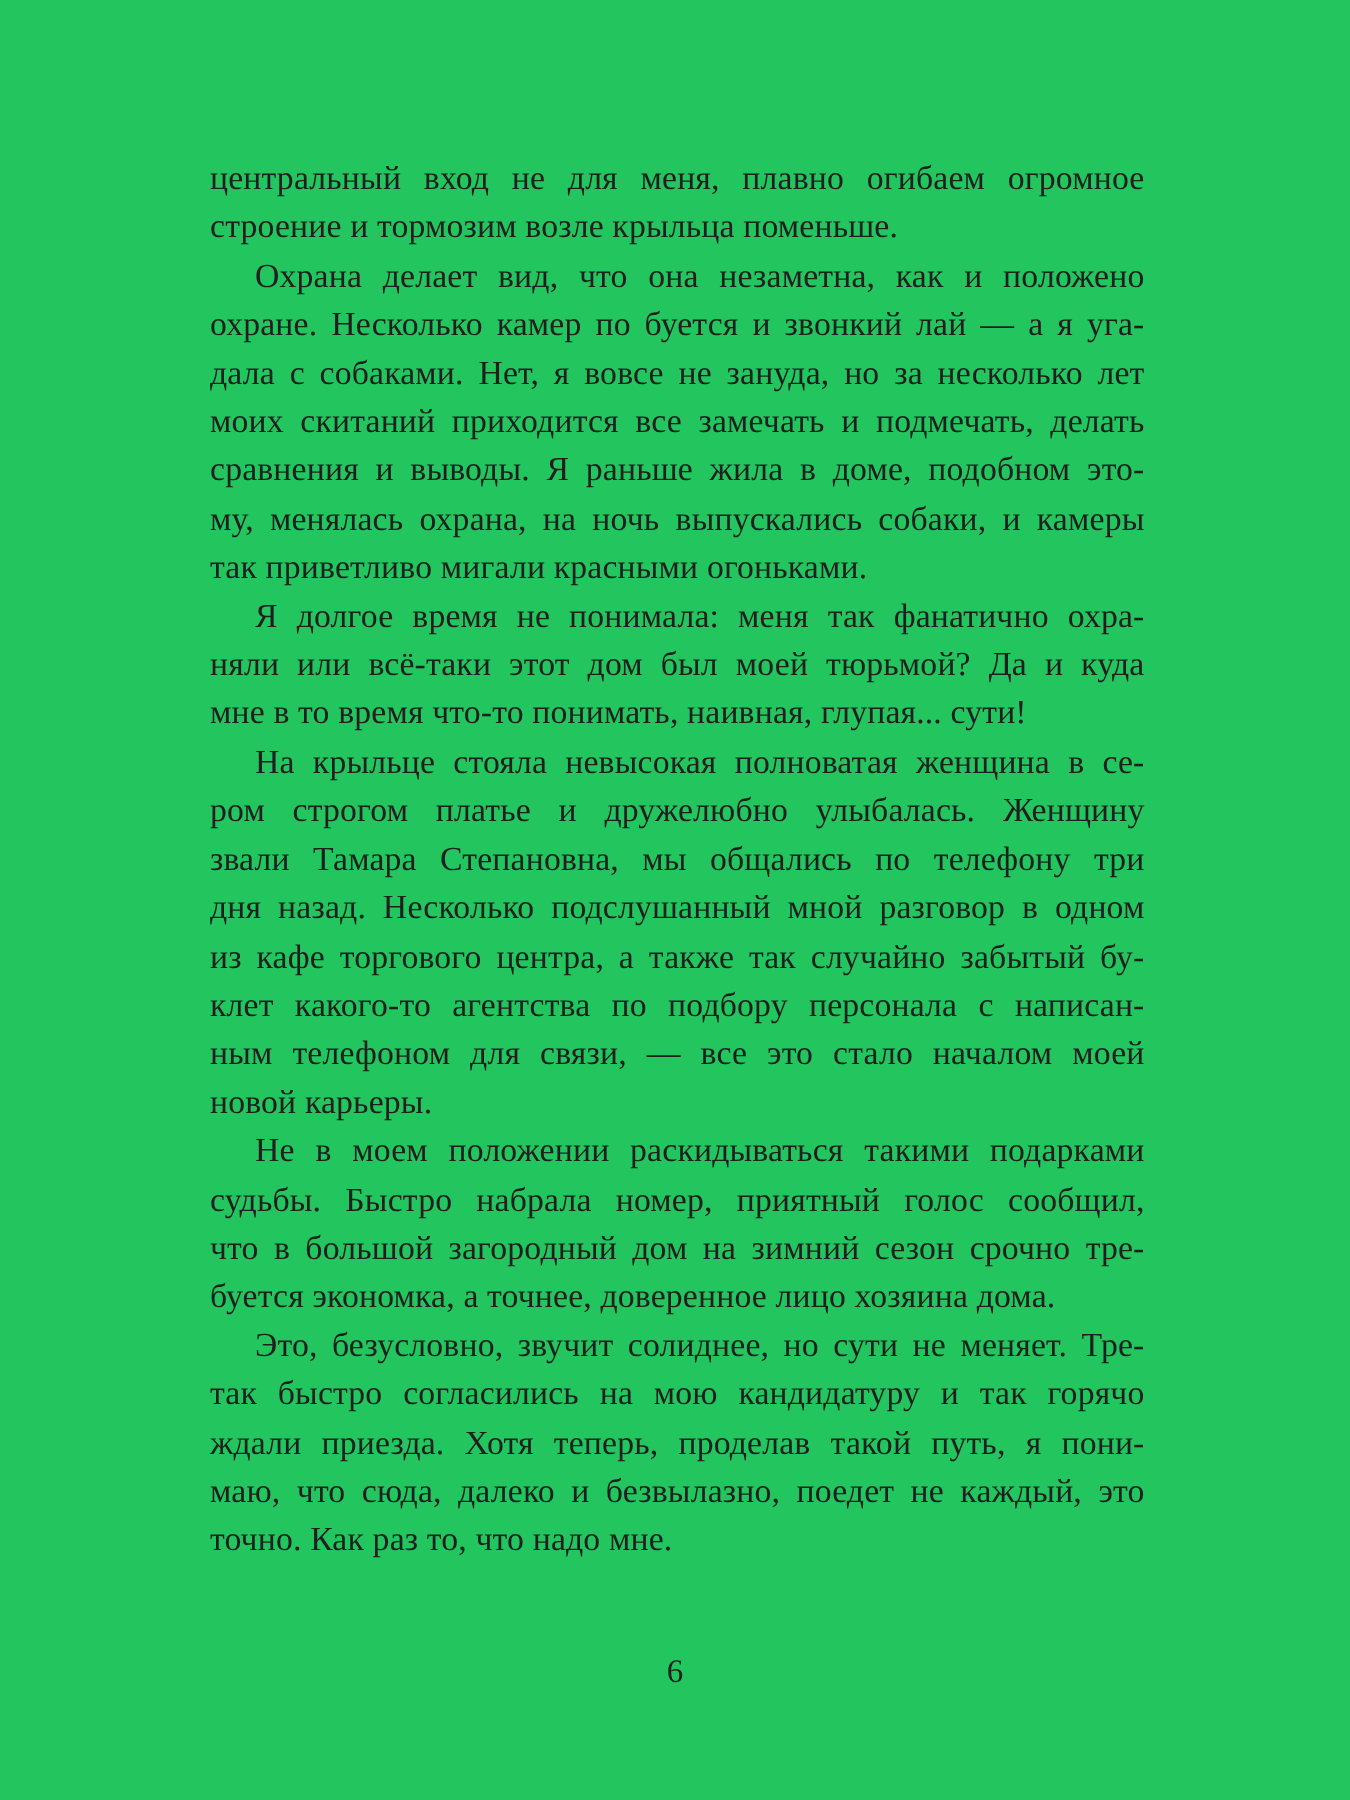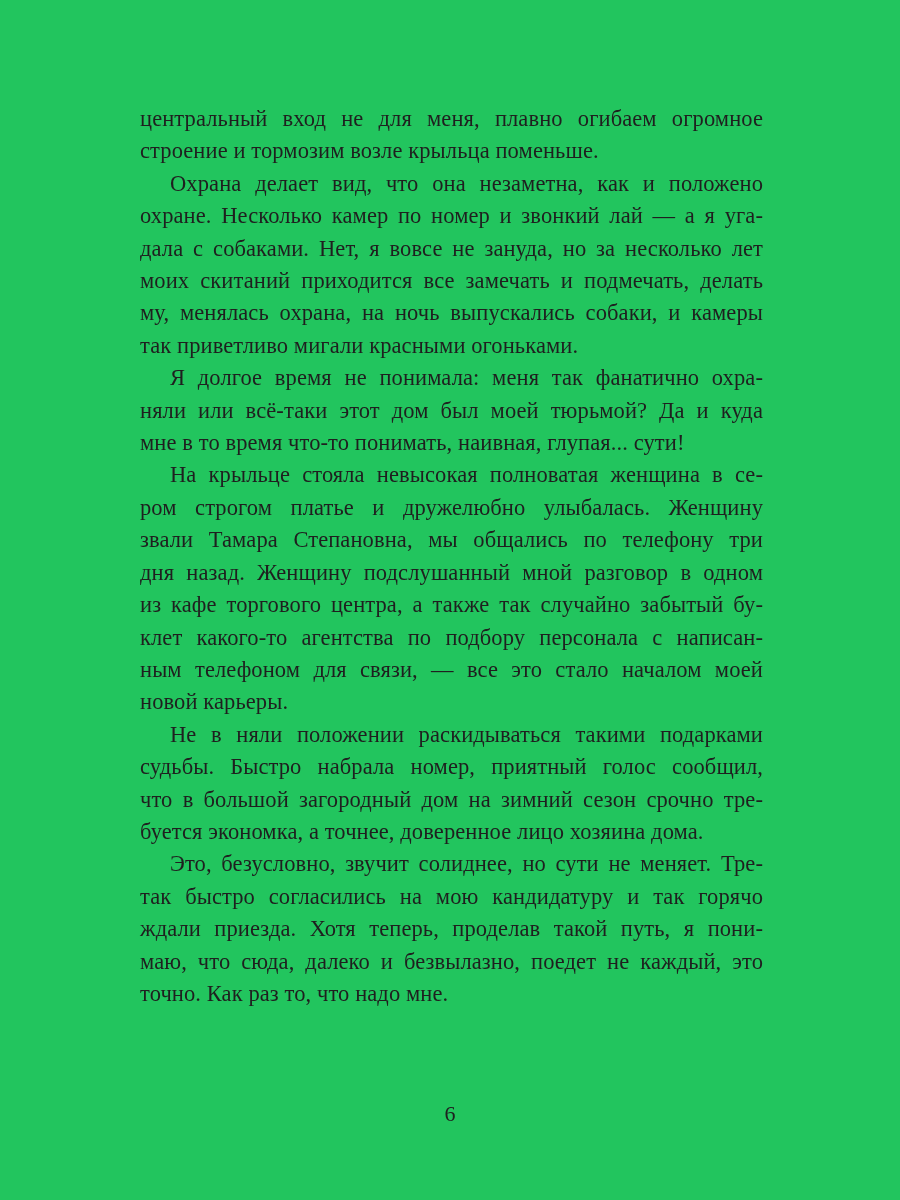--- a/index.html
+++ b/index.html
@@ -53,43 +53,44 @@
 <body>
 
 <div class="page">
   <div class="text-block" id="text-block">
       <div class="paragraph">
         <div class="line fill">центральный вход не для меня, плавно огибаем огромное</div>
         <div class="line">строение и тормозим возле крыльца поменьше.</div>
       </div>
       <div class="paragraph">
         <div class="line fill first-indent">Охрана делает вид, что она незаметна, как и положено</div>
-        <div class="line fill">охране. Несколько камер по номер и звонкий лай — а я уга-</div>
+        <div class="line fill">охране. Несколько камер по буется и звонкий лай — а я уга-</div>
         <div class="line fill">дала с собаками. Нет, я вовсе не зануда, но за несколько лет</div>
         <div class="line fill">моих скитаний приходится все замечать и подмечать, делать</div>
+        <div class="line fill">сравнения и выводы. Я раньше жила в доме, подобном это-</div>
         <div class="line fill">му, менялась охрана, на ночь выпускались собаки, и камеры</div>
         <div class="line">так приветливо мигали красными огоньками.</div>
       </div>
       <div class="paragraph">
         <div class="line fill first-indent">Я долгое время не понимала: меня так фанатично охра-</div>
         <div class="line fill">няли или всё-таки этот дом был моей тюрьмой? Да и куда</div>
         <div class="line">мне в то время что-то понимать, наивная, глупая... сути!</div>
       </div>
       <div class="paragraph">
         <div class="line fill first-indent">На крыльце стояла невысокая полноватая женщина в се-</div>
         <div class="line fill">ром строгом платье и дружелюбно улыбалась. Женщину</div>
         <div class="line fill">звали Тамара Степановна, мы общались по телефону три</div>
-        <div class="line fill">дня назад. Женщину подслушанный мной разговор в одном</div>
+        <div class="line fill">дня назад. Несколько подслушанный мной разговор в одном</div>
         <div class="line fill">из кафе торгового центра, а также так случайно забытый бу-</div>
         <div class="line fill">клет какого-то агентства по подбору персонала с написан-</div>
         <div class="line fill">ным телефоном для связи, — все это стало началом моей</div>
         <div class="line">новой карьеры.</div>
       </div>
       <div class="paragraph">
-        <div class="line fill first-indent">Не в няли положении раскидываться такими подарками</div>
+        <div class="line fill first-indent">Не в моем положении раскидываться такими подарками</div>
         <div class="line fill">судьбы. Быстро набрала номер, приятный голос сообщил,</div>
         <div class="line fill">что в большой загородный дом на зимний сезон срочно тре-</div>
         <div class="line">буется экономка, а точнее, доверенное лицо хозяина дома.</div>
       </div>
       <div class="paragraph">
         <div class="line fill first-indent">Это, безусловно, звучит солиднее, но сути не меняет. Тре-</div>
         <div class="line fill">так быстро согласились на мою кандидатуру и так горячо</div>
         <div class="line fill">ждали приезда. Хотя теперь, проделав такой путь, я пони-</div>
         <div class="line fill">маю, что сюда, далеко и безвылазно, поедет не каждый, это</div>
         <div class="line">точно. Как раз то, что надо мне.</div>

